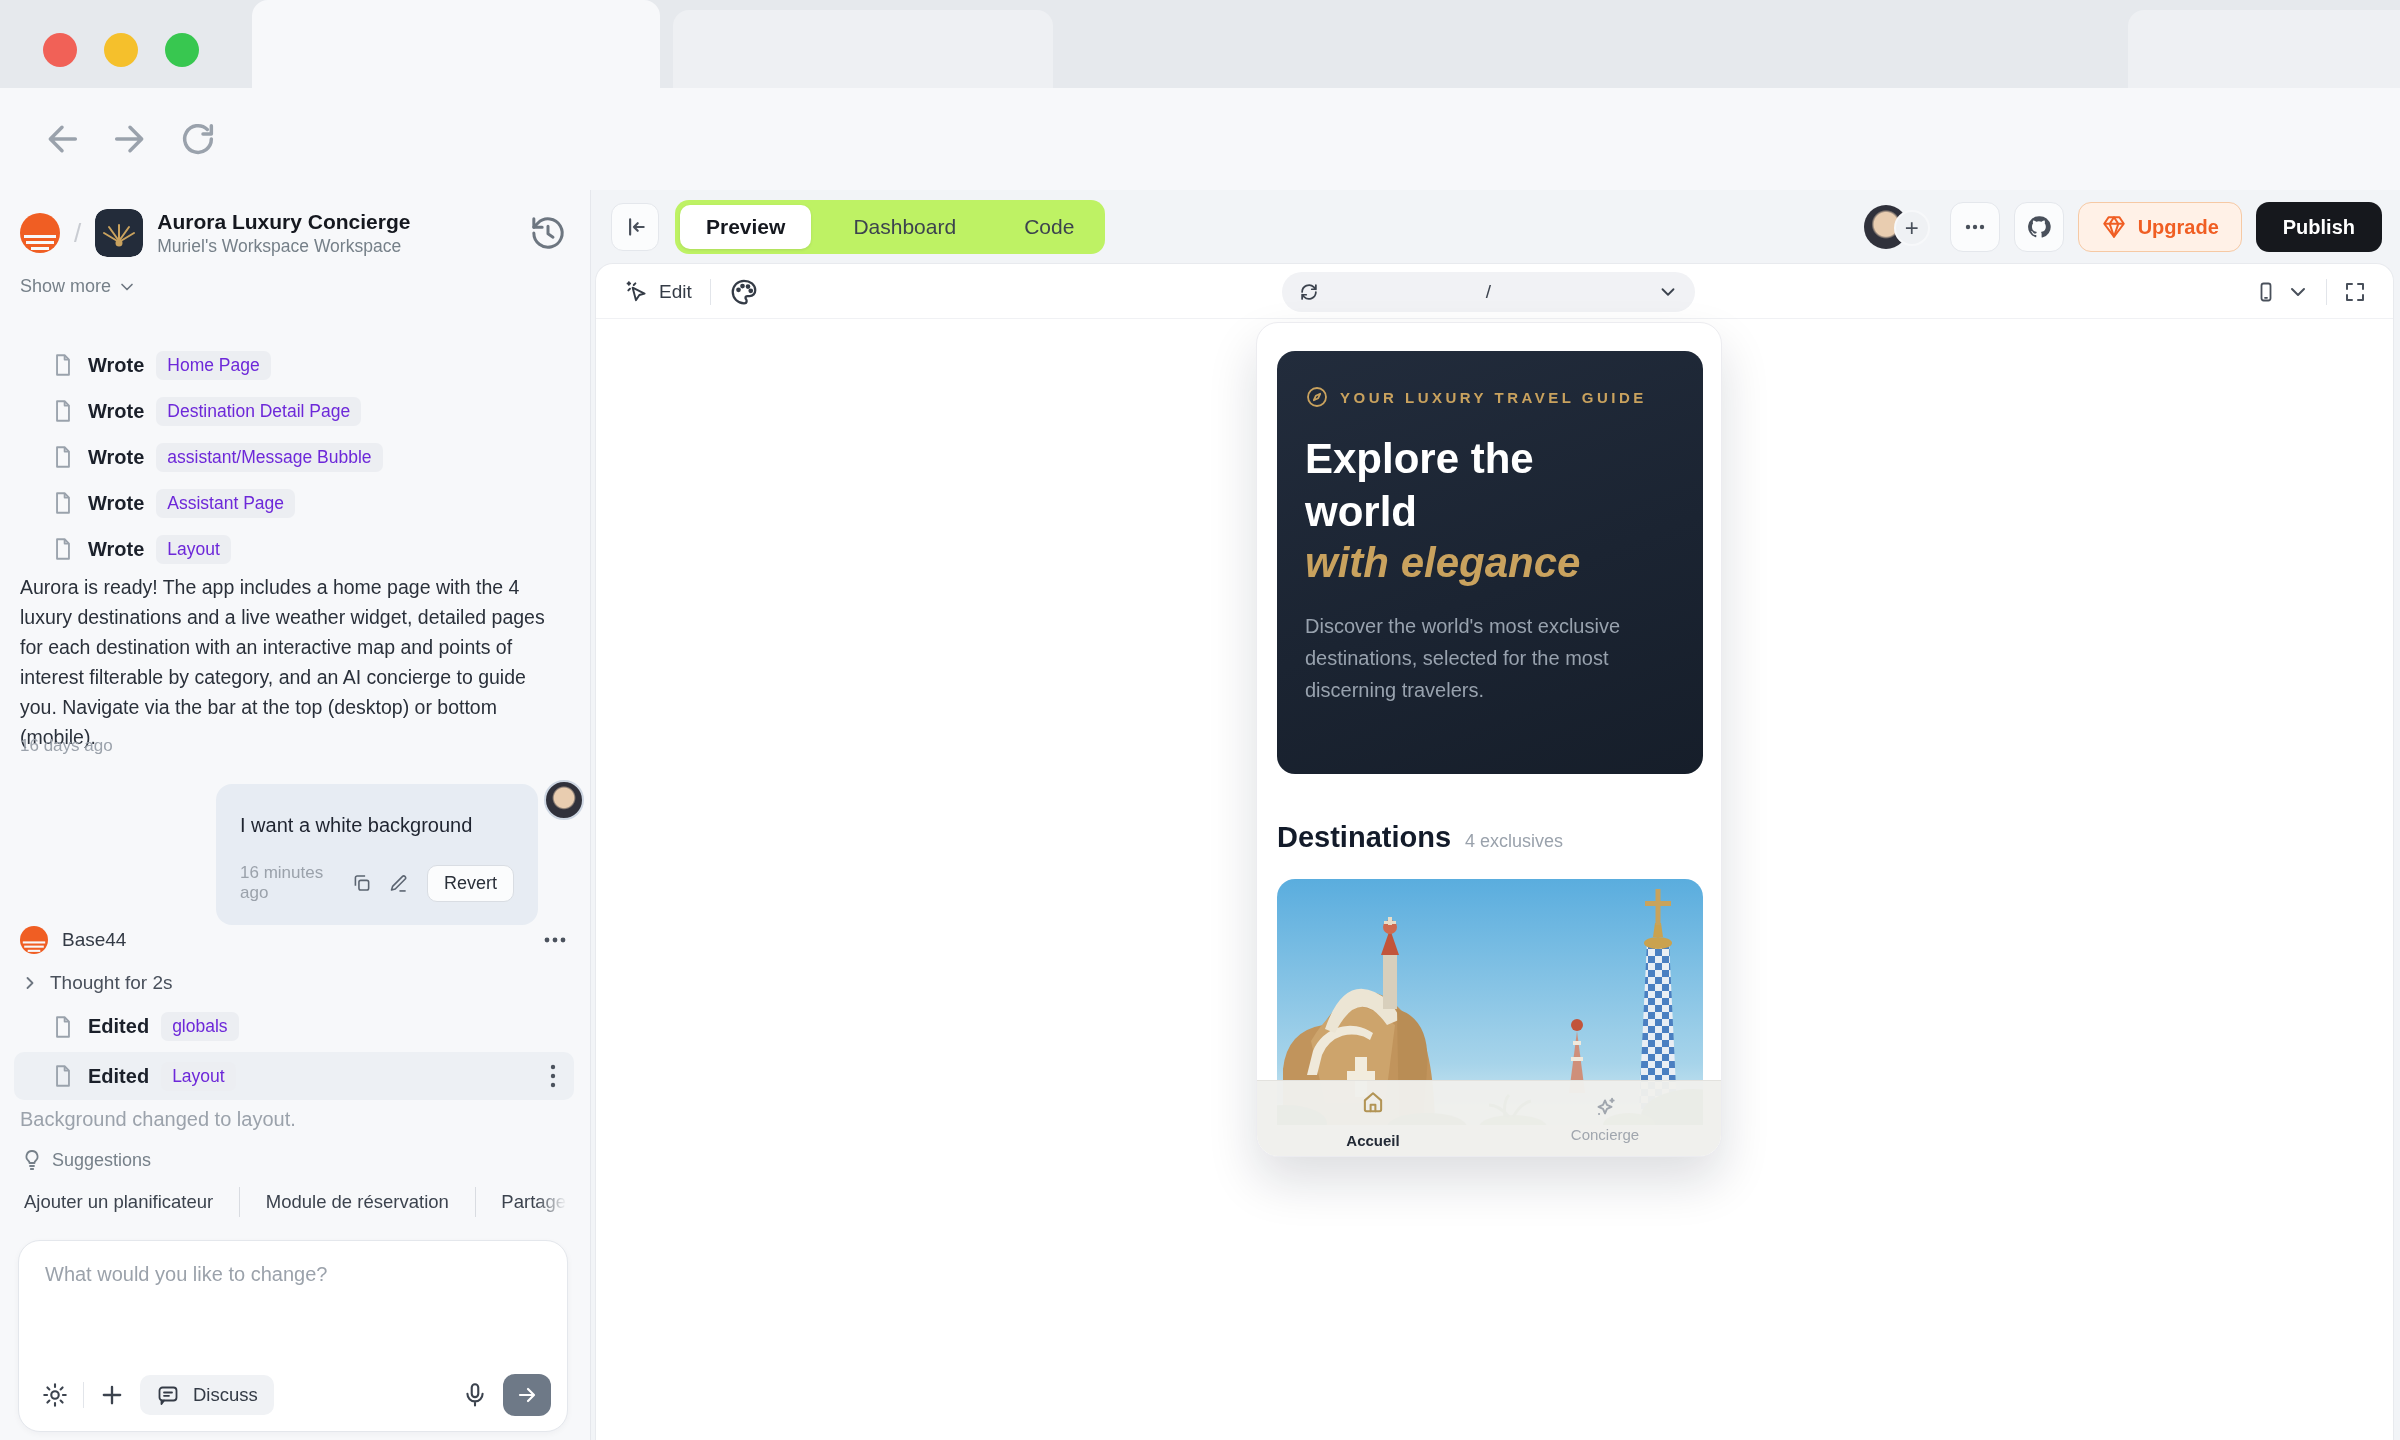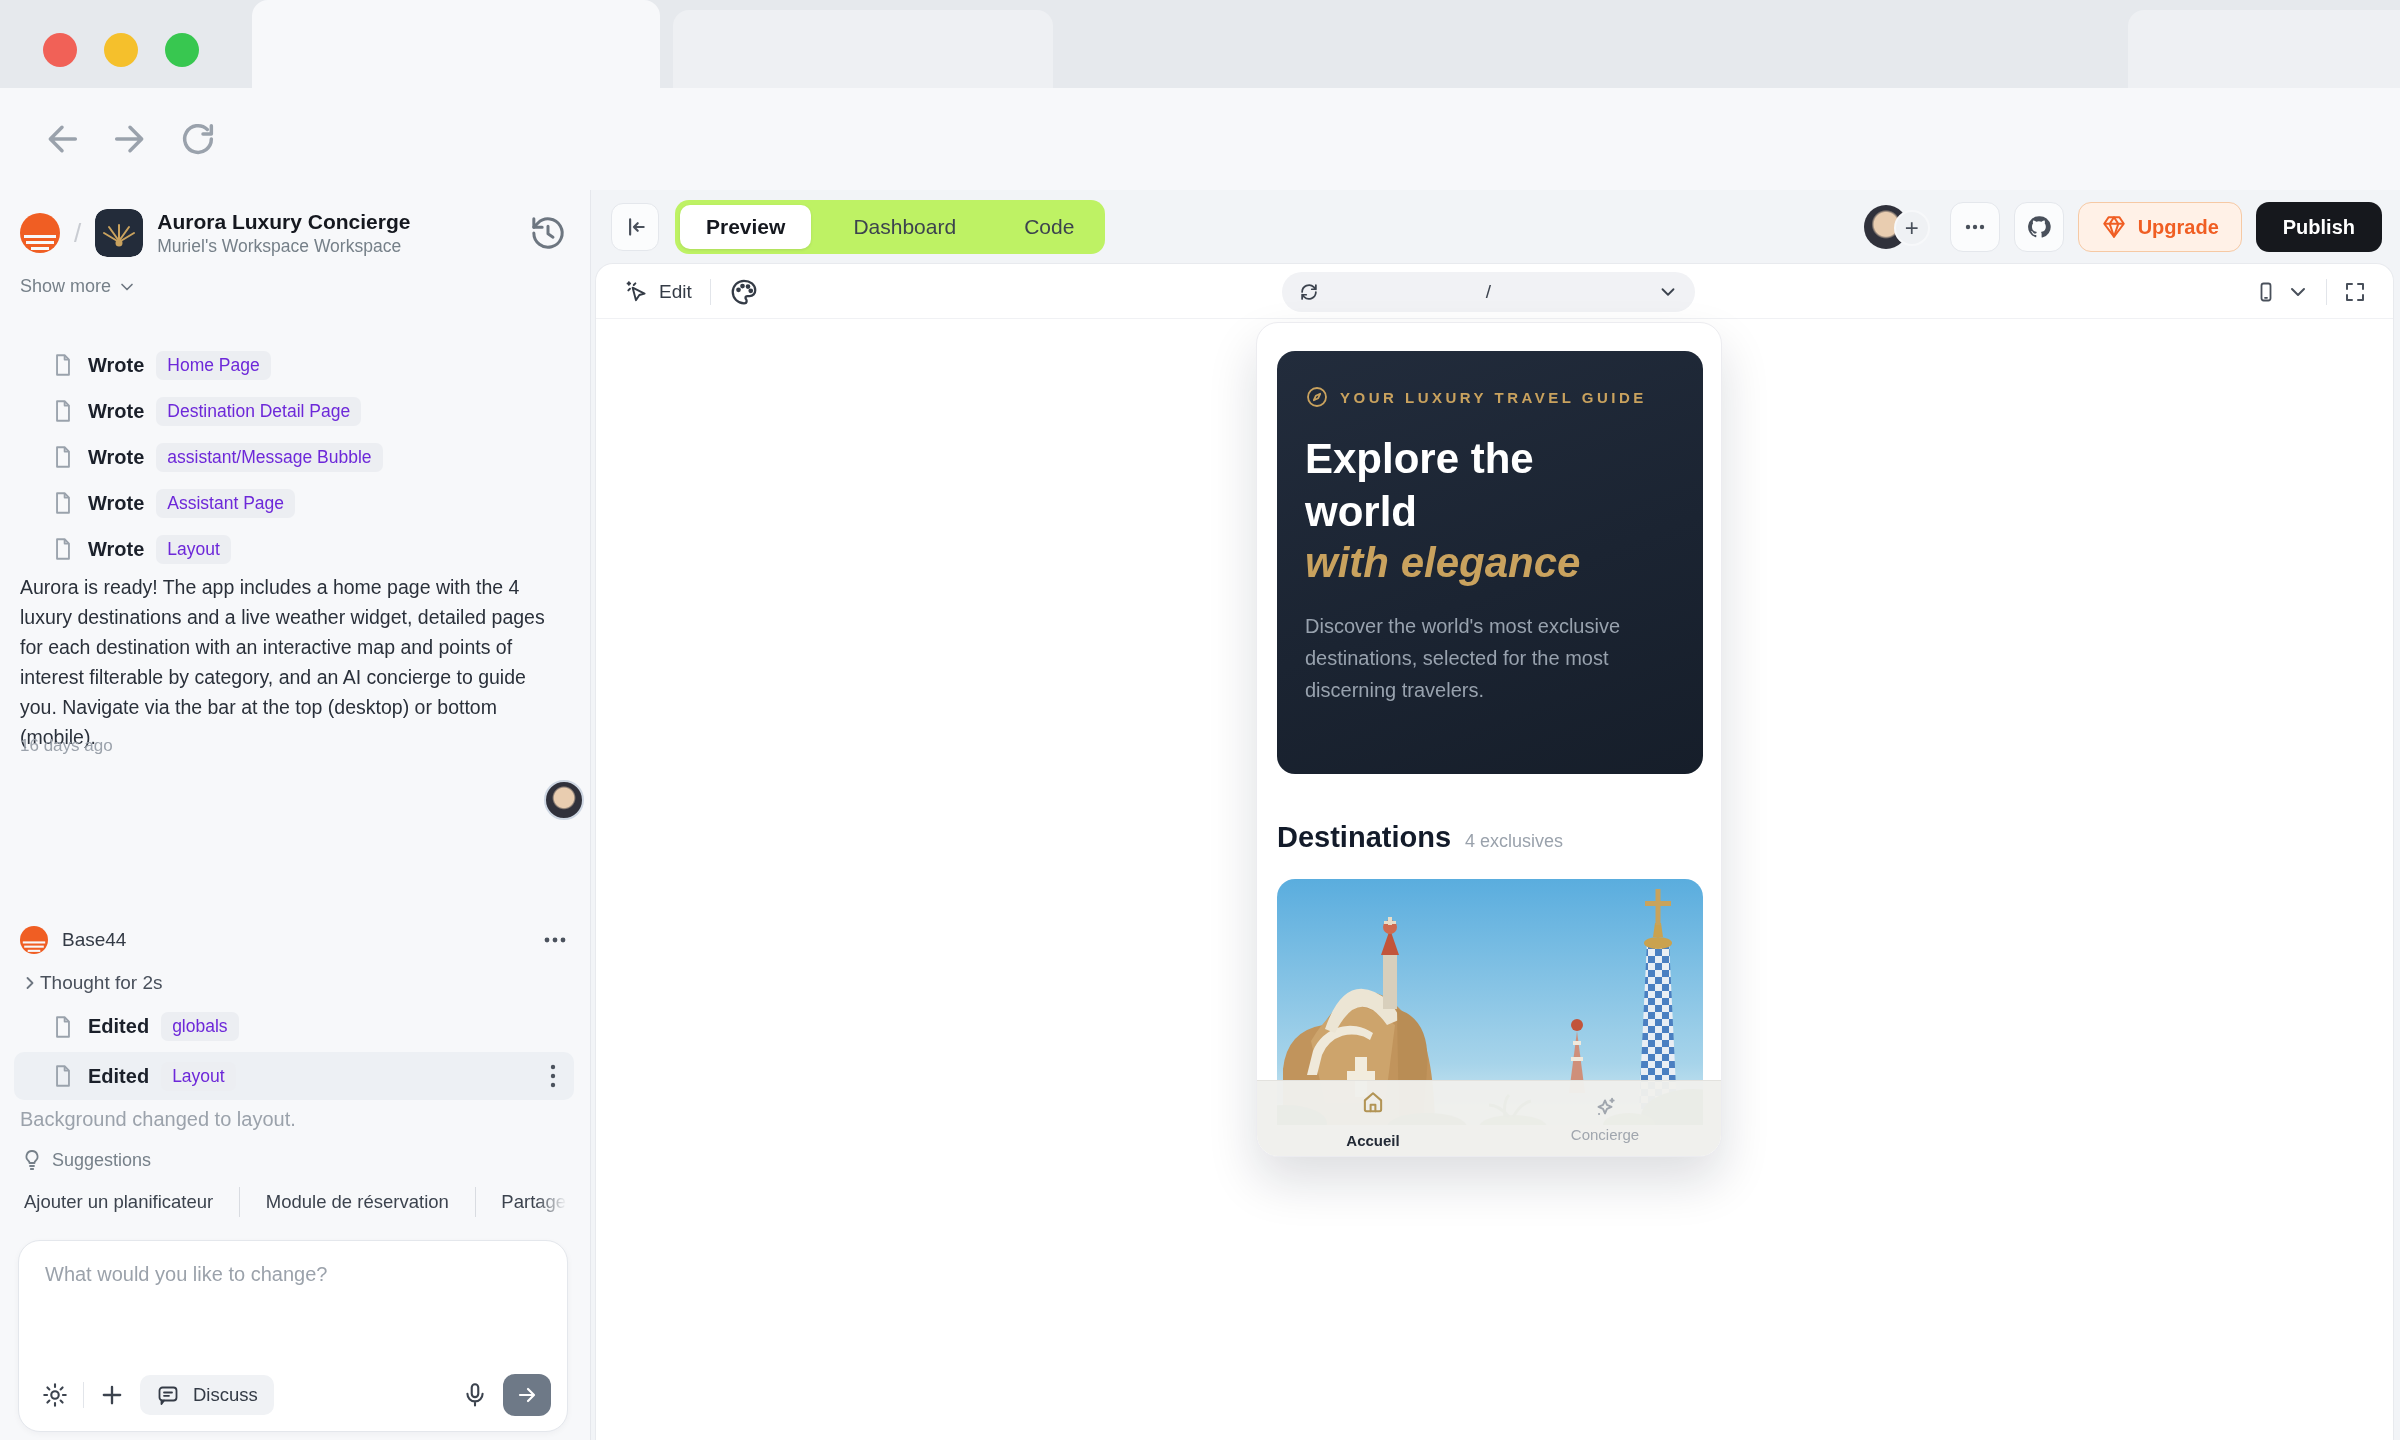--- a/index.html
+++ b/index.html
@@ -53,21 +53,21 @@
   .bubble-text { font-size:20px; color:#1f2430; }
   .bubble-meta { display:flex; align-items:center; gap:16px; margin-top:26px; color:#9ba2ab; }
   .mini-ic { width:26px; height:26px; color:#5b6470; }
   .revert-btn { margin-left:2px; background:#fbfcfd; border:1px solid #d9dde3; border-radius:10px; padding:7px 16px; font-size:18px; color:#2a303a; font-family:inherit; }
   .avatar { width:40px; height:40px; border-radius:50%; background:radial-gradient(circle at 50% 44%, #e9cdb0 0 36%, #30313b 44%), #30313b; border:2px solid #cdd6e2; }
   .avatar.user-av { position:absolute; right:-16px; top:8px; }
   .agent-row { top:736px; display:flex; align-items:center; gap:14px; }
   .logo44.small { width:28px; height:28px; }
   .agent-name { font-size:19px; color:#343b46; }
   .kebab-h { margin-left:auto; width:26px; height:26px; color:#4b525d; }
-  .thought-row { top:782px; display:flex; align-items:center; color:#49505b; font-size:19px; }
+  .thought-row { top:782px; display:flex; align-items:center; gap:10px; color:#49505b; font-size:19px; }
   .chev { width:20px; height:20px; color:#6d7680; }
   .edit-row { display:flex; align-items:center; gap:12px; }
   .edit-globals { top:822px; padding-left:30px; }
   .edit-layout { top:862px; left:14px; right:16px; height:48px; background:#edf0f4; border-radius:10px; padding-left:36px; }
   .kebab-vert { margin-left:auto; margin-right:10px; width:22px; height:26px; color:#4b525d; }
   .status-line { top:918px; font-size:20px; color:#9ba2ab; }
   .sugg-row { top:958px; display:flex; align-items:center; gap:8px; color:#768089; font-size:18px; }
   .bulb { width:24px; height:24px; color:#768089; }
   .chips-row { top:992px; display:flex; align-items:center; height:40px; }
   .sugg-chip { font-size:18.5px; color:#3c434e; background:none; border:none; font-family:inherit; white-space:nowrap; padding:0 4px; }
@@ -256,20 +256,35 @@
           </svg>
         <span class="wrote-word">Wrote</span>
         <span class="chip">Layout</span>
       </div>
     </div>
 
     <div class="sb-abs msg-text paragraph">Aurora is ready! The app includes a home page with the 4 luxury destinations and a live weather widget, detailed pages for each destination with an interactive map and points of interest filterable by category, and an AI concierge to guide you. Navigate via the bar at the top (desktop) or bottom (mobile).</div>
     <div class="sb-abs stamp stamp-1">16 days ago</div>
 
     <div class="sb-abs user-wrap" style="height:150px">
+      <div class="bubble">
+        <div class="bubble-text">I want a white background</div>
+        <div class="bubble-meta">
+          <span class="stamp">16 minutes ago</span>
+          <svg class="mini-ic" style="margin-left:auto" viewBox="0 0 24 24" fill="none" stroke="currentColor" stroke-width="1.8" stroke-linejoin="round">
+              <rect x="9" y="9" width="11" height="11" rx="2"></rect>
+              <path d="M5 15V6a2 2 0 0 1 2-2h9"></path>
+            </svg>
+          <svg class="mini-ic" viewBox="0 0 24 24" fill="none" stroke="currentColor" stroke-width="1.8" stroke-linejoin="round">
+              <path d="M4 20l1.2-4.2L16.5 4.5a1.8 1.8 0 0 1 2.6 0l.4.4a1.8 1.8 0 0 1 0 2.6L8.2 18.8z"></path>
+              <path d="M13 21h7"></path>
+            </svg>
+          <button class="revert-btn">Revert</button>
+        </div>
+      </div>
       <div class="avatar user-av"></div>
     </div>
 
     <div class="sb-abs agent-row">
       <svg class="logo44 small" viewBox="0 0 40 40">
         <circle cx="20" cy="20" r="20" fill="#f05e23"></circle>
         <rect x="4" y="22" width="32" height="3" fill="#f7f8fa"></rect>
         <rect x="6" y="28" width="28" height="3" fill="#f7f8fa"></rect>
         <rect x="11" y="34" width="18" height="3" fill="#f7f8fa"></rect>
       </svg>

